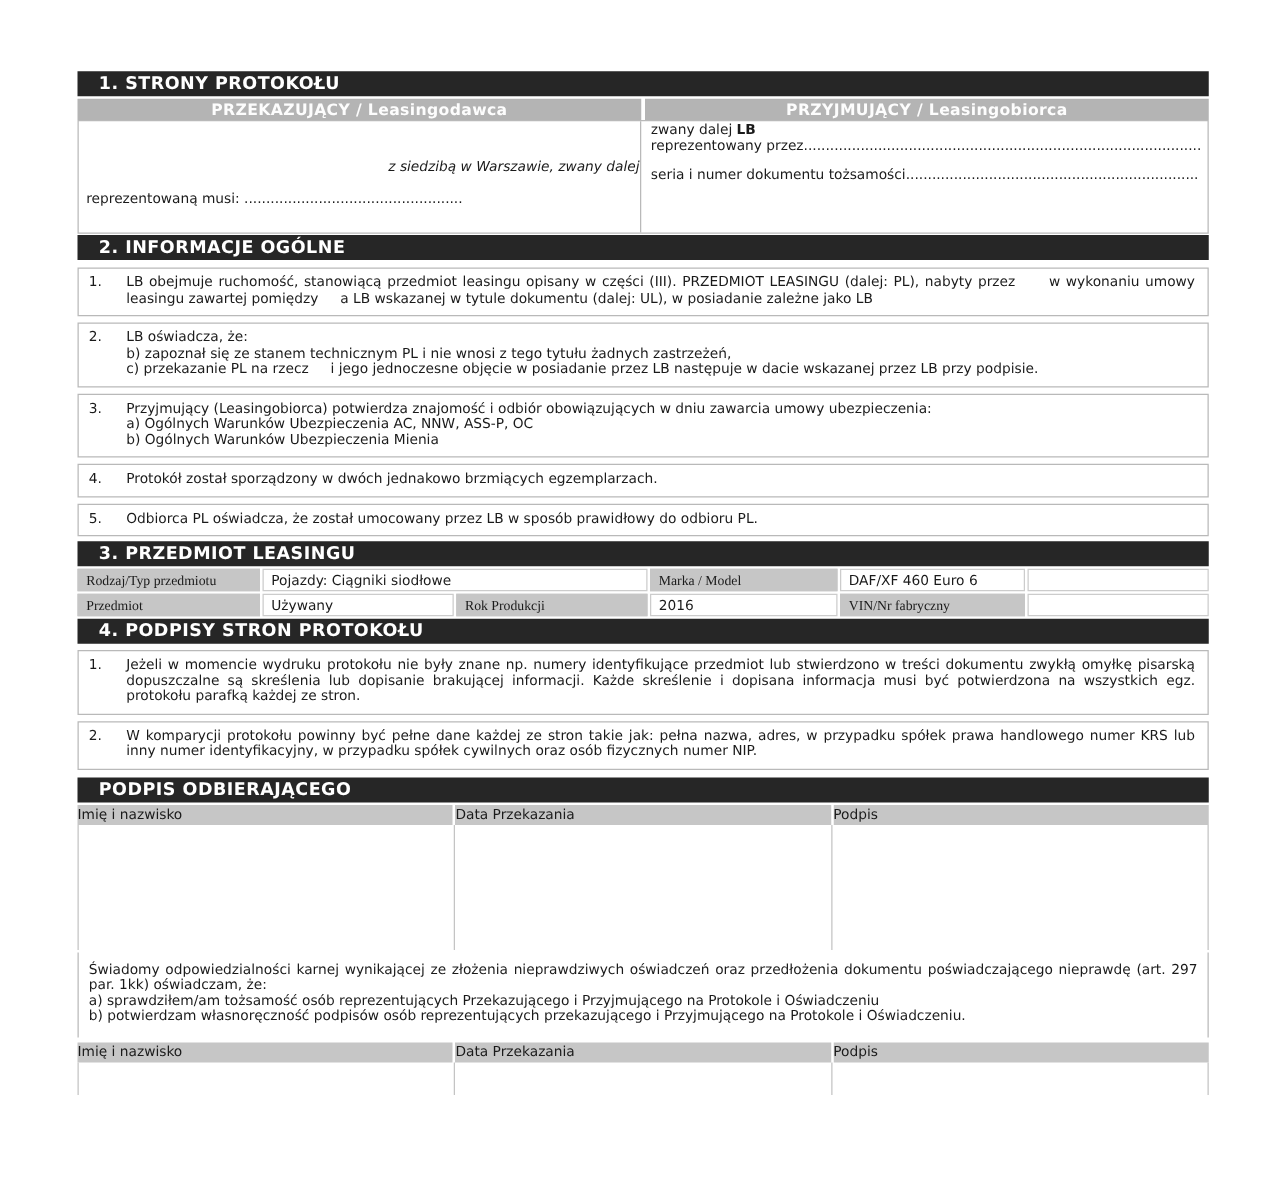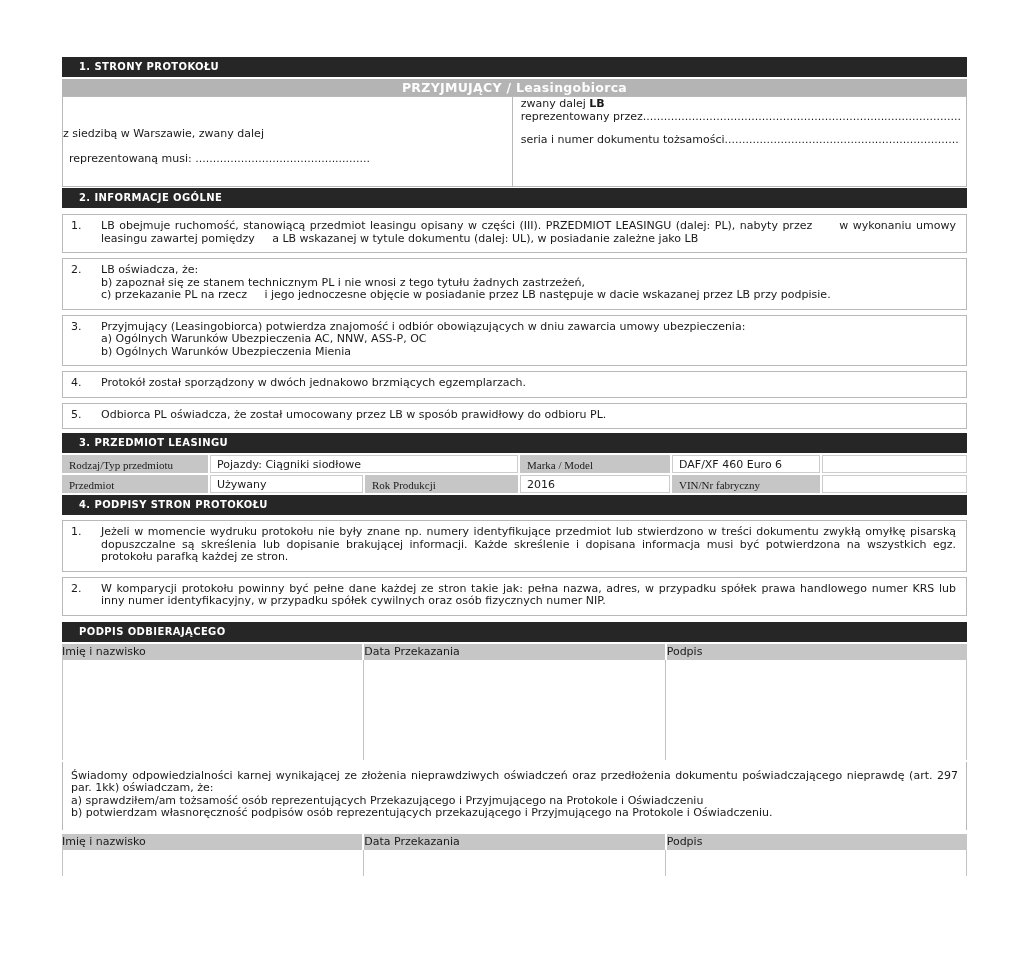--- a/index.html
+++ b/index.html
@@ -7,38 +7,38 @@
     width:1024px;height:956px;background:#ffffff;overflow:hidden;
     font-family:"DejaVu Sans","Liberation Sans",sans-serif;
     color:var(--text,#1a1a1a);
     -webkit-font-smoothing:antialiased;
   }
   .page{padding-top:57px;padding-left:62px;width:905px;}
 
   
   .bar{
     height:20px;line-height:20px;background:var(--bar-bg,#262626);
-    color:var(--bar-text,#fff);font-weight:bold;font-size:10px;
+    color:var(--bar-text,#fff);font-weight:bold;font-size:14px;
     padding-left:17px;letter-spacing:.4px;box-sizing:border-box;
   }
 
   
   .sub-row{display:flex;gap:3px;margin-top:2px;}
   .sub{
     flex:1;height:17px;line-height:17px;background:var(--sub-bg,#b4b4b4);
     color:var(--sub-text,#fdfdfd);font-weight:bold;font-size:12.5px;
     text-align:center;letter-spacing:.3px;
   }
   .s1-content{
     display:flex;height:91px;border:1px solid var(--hairline,#bcbcbc);
     box-sizing:border-box;font-size:11px;
   }
   .s1-left{width:49.8%;border-right:1px solid var(--hairline,#bcbcbc);box-sizing:border-box;}
   .s1-right{flex:1;padding-left:8px;padding-right:6px;box-sizing:border-box;overflow:hidden;}
-  .s1-center-line{margin-top:30px;text-align:left;}
+  .s1-center-line{margin-top:30px;text-align:right;font-style:italic;}
   .s1-repr-line{margin-top:12px;padding-left:6px;white-space:nowrap;overflow:hidden;}
   .s1-r-line1{}
   .s1-r-line{white-space:nowrap;overflow:hidden;line-height:13px;}
   .s1-r-gap{height:10px;}
   .bold{font-weight:bold;}
 
   
   .item-box{
     display:flex;border:1px solid var(--hairline,#bcbcbc);
     padding:5px 10px 7px 0;margin-top:5px;box-sizing:border-box;
@@ -78,20 +78,21 @@
   }
   .mt4{margin-top:4px;}
 </style>
 </head>
 <body>
 
 <div class="page">
 
   <div class="bar">1. STRONY PROTOKOŁU</div>
   <div class="sub-row">
+    <div class="sub">PRZEKAZUJĄCY / Leasingodawca</div>
     <div class="sub">PRZYJMUJĄCY / Leasingobiorca</div>
   </div>
   <div class="s1-content">
     <div class="s1-left">
       <div class="s1-center-line">z siedzibą w Warszawie, zwany dalej</div>
       <div class="s1-repr-line">reprezentowaną musi: ..................................................</div>
     </div>
     <div class="s1-right">
       <div class="s1-r-line1 s1-r-line"><span>zwany dalej </span><span class="bold">LB</span></div>
       <div class="s1-r-line">reprezentowany przez.............................................................................................................</div>

